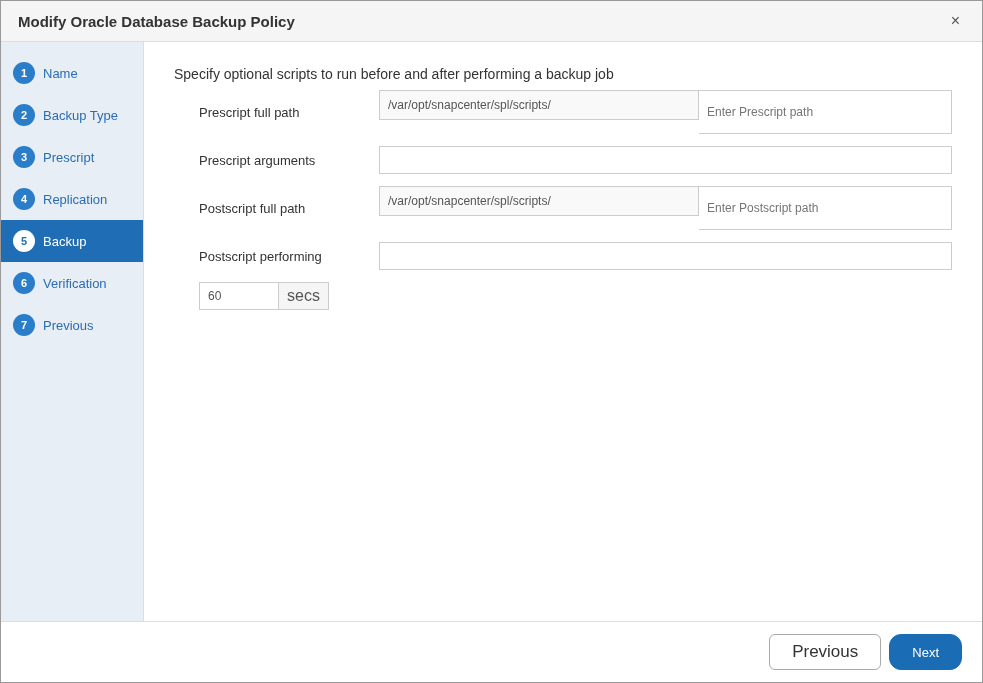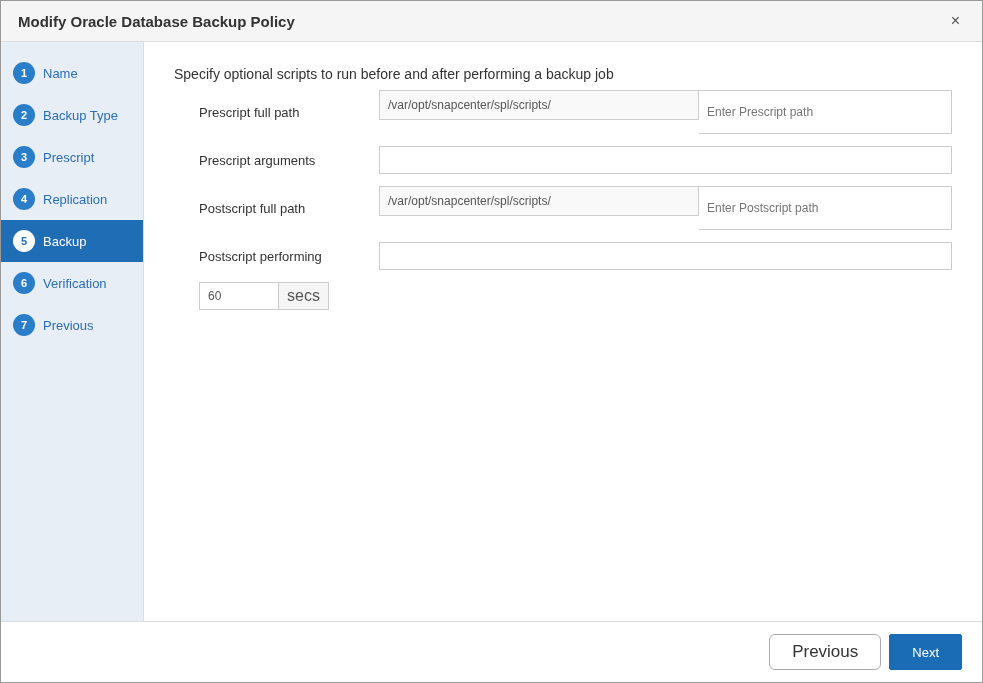--- a/index.html
+++ b/index.html
@@ -187,21 +187,21 @@
       cursor: pointer;
       border-radius: 6px;
     }
     .btn-next {
       padding: 7px 22px;
       border: 1px solid #1a6db5;
       background: #1a6db5;
       color: #fff;
       font-size: 13px;
       cursor: pointer;
-      border-radius: 2px;
+      border-radius: 12px;
     }
   </style>
 </head>
 <body>
 
 <div class="dialog">
 
   <div class="dialog-title-bar">
     <span class="dialog-title">Modify Oracle Database Backup Policy</span>
     <button class="close-btn">×</button>

